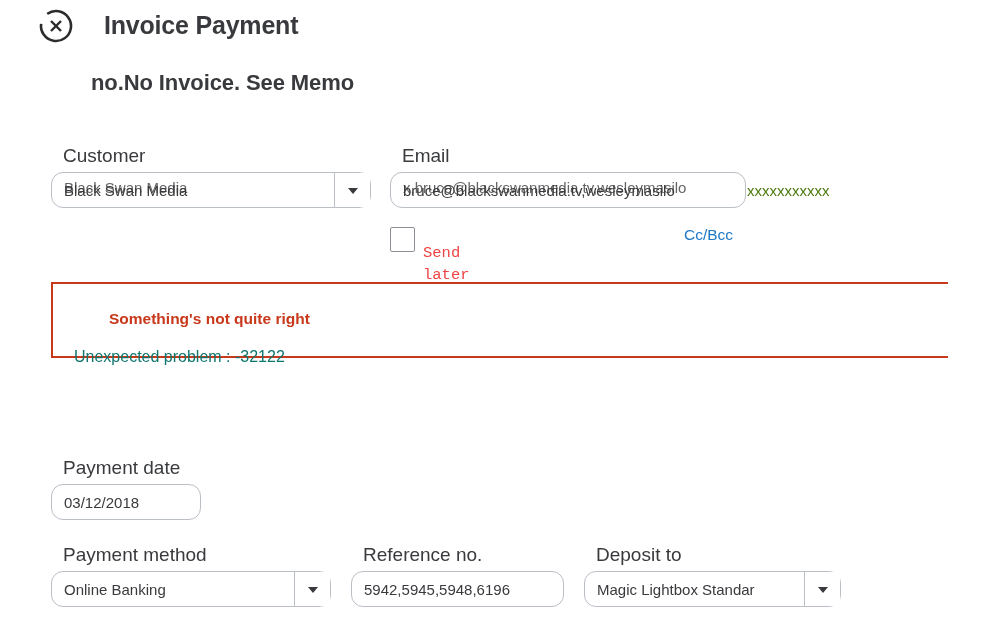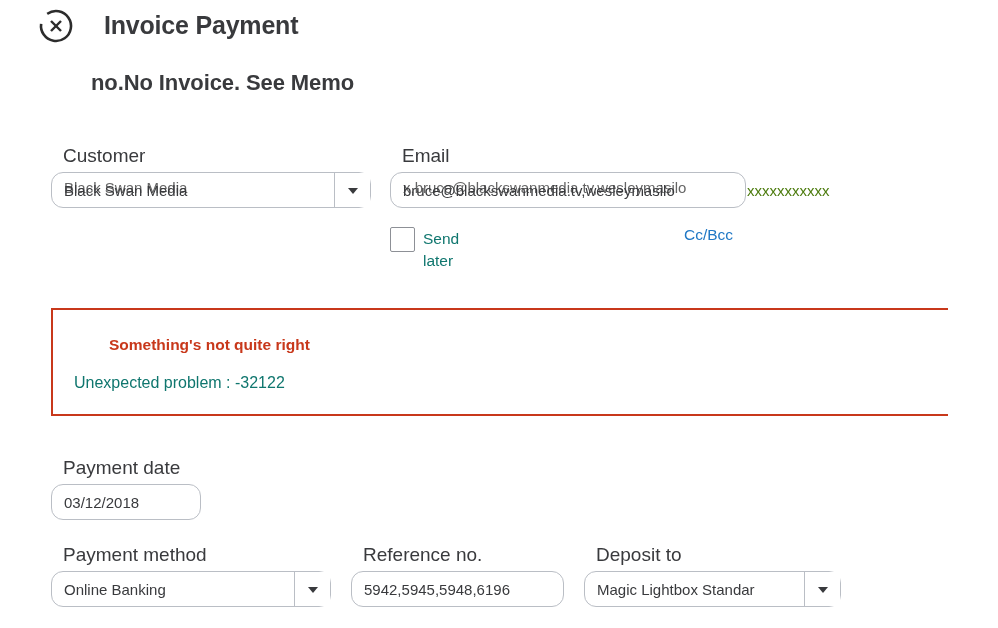--- a/index.html
+++ b/index.html
@@ -156,41 +156,42 @@
     width: 23px;
     height: 23px;
     border: 1.5px solid #8d9096;
     border-radius: 2px;
     background: #fff;
     cursor: pointer;
   }
   .send-later-label {
     position: absolute;
     left: 33px;
-    top: 1px;
+    top: 15px;
     font-size: 15.5px;
-    color: #0f766e;
+    color: #ef4444;
     line-height: 22px;
+    font-family: Liberation Mono, monospace;
   }
   .ccbcc {
     position: absolute;
     left: 684px;
     top: 226px;
     font-size: 15.5px;
     color: #2078c5;
     cursor: pointer;
   }
 
   
   .error-banner {
     position: absolute;
     left: 51px;
-    top: 308px;
+    top: 282px;
     width: 897px;
-    height: 108px;
+    height: 76px;
     box-sizing: border-box;
     border-top: 2px solid #c8381b;
     border-bottom: 2px solid #c8381b;
     border-left: 2px solid #c8381b;
     background: #ffffff;
   }
   .error-title {
     position: absolute;
     left: 56px;
     top: 26px;

